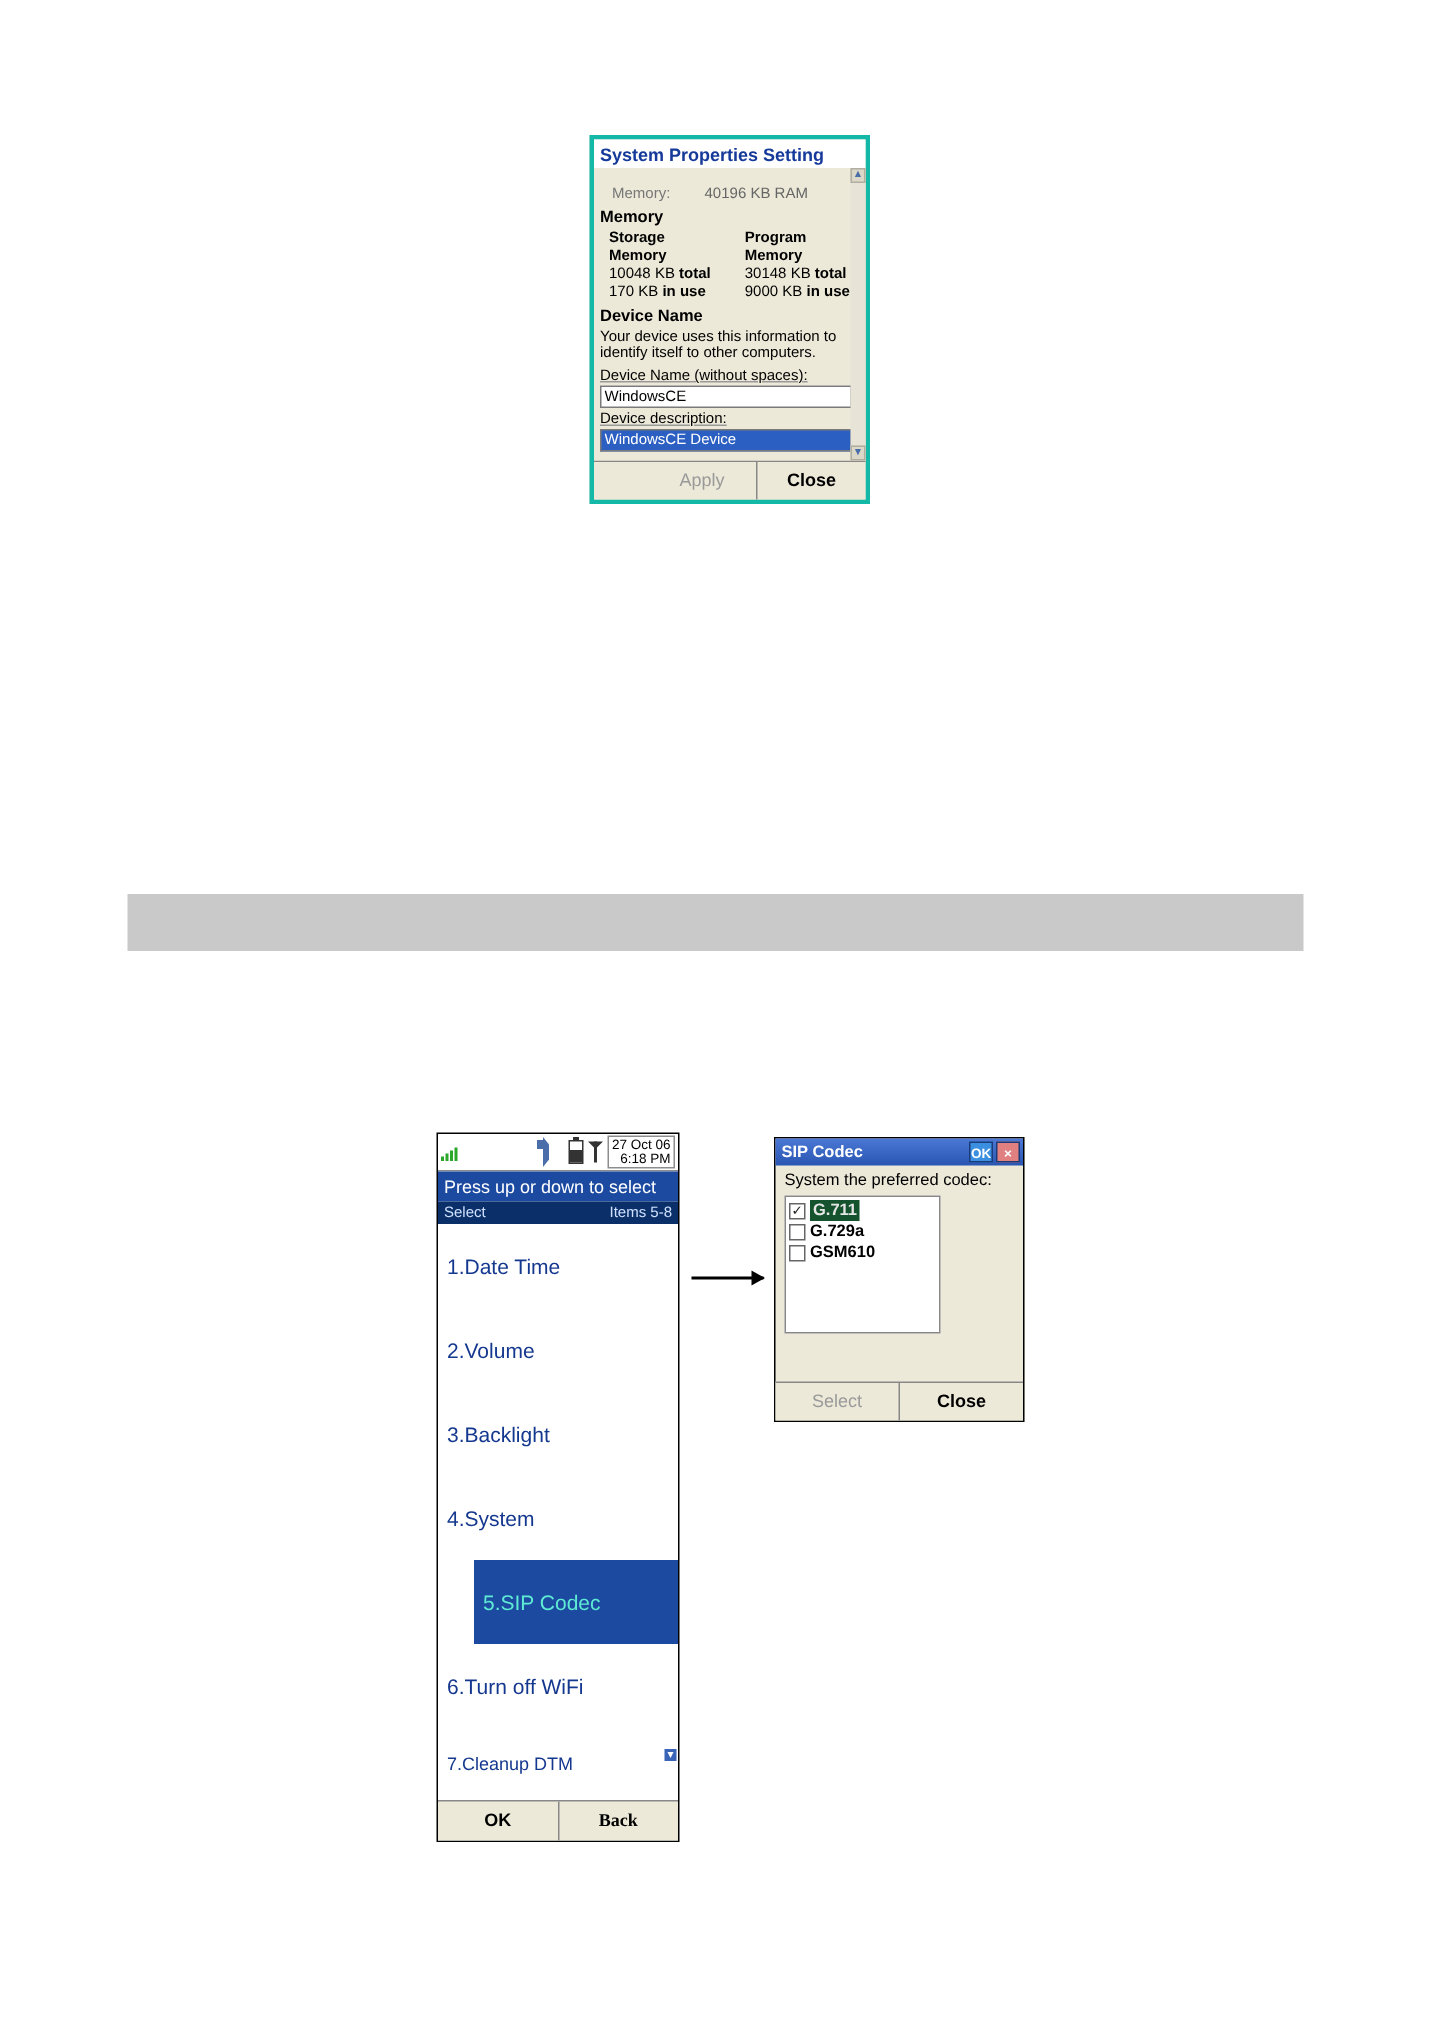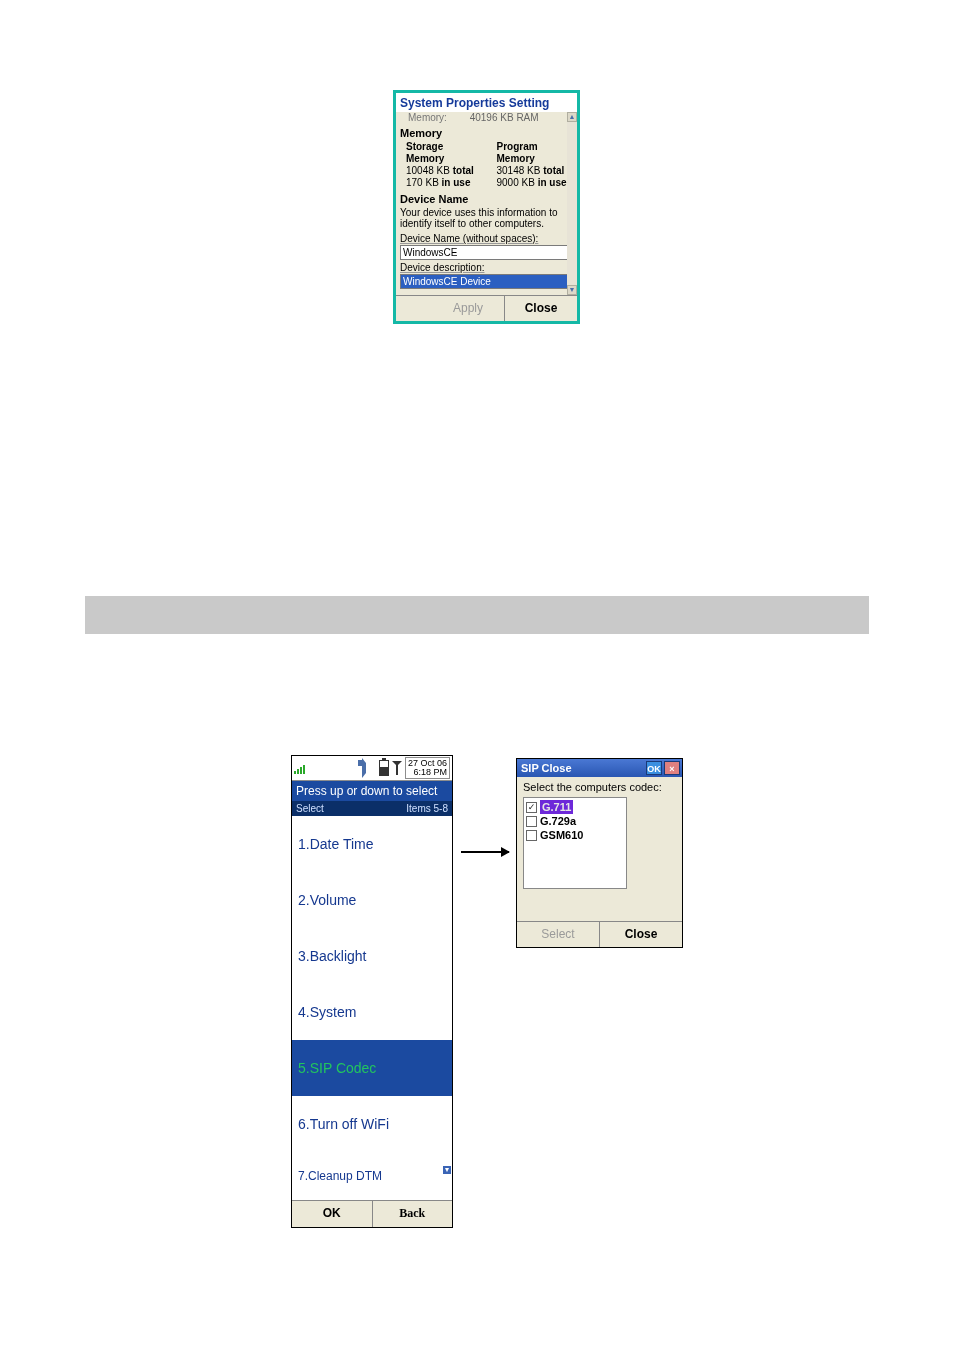--- a/index.html
+++ b/index.html
@@ -30,21 +30,21 @@
   }
   .sys-title {
     font-weight: bold;
     font-size: 12px;
     color: #153a9a;
     padding: 3px 4px 2px 4px;
     background: #fff;
   }
   .sys-body {
     position: relative;
-    padding: 0 4px 2px 4px;
+    padding: 12px 4px 2px 4px;
     background: #ece9d8;
   }
   .scroll-col {
     position: absolute;
     right: 0;
     top: 0;
     bottom: 0;
     width: 10px;
     background: #e7e3d6;
     display: flex;
@@ -235,21 +235,22 @@
     background: #fff;
   }
   .phone-menu-item {
     font-size: 14px;
     color: #15388f;
     padding: 18px 6px;
     line-height: 20px;
   }
   .phone-menu-item.sel {
     background: #1b4aa0;
-    color: #22c55e;
+    color: #5eead4;
+    margin-left: 24px;
   }
   .phone-menu-item.cut {
     height: 12px;
     overflow: hidden;
     font-size: 12px;
     line-height: 12px;
     color: #15388f;
     position: relative;
   }
   .phone-menu-scroll {
@@ -361,21 +362,21 @@
     box-sizing: border-box;
     font-size: 9px;
     line-height: 9px;
     text-align: center;
     color: #222;
   }
   .codec-item.sel {
     padding-right: 2px;
   }
   .codec-item.sel .lbl {
-    background: #6d28d9;
+    background: #14532d;
     color: #e6e6e6;
     padding: 0 2px;
   }
   .codec-item .lbl { font-weight: bold; }
   .codec-btn-bar {
     display: flex;
     border-top: 1px solid #888;
     background: #ece9d8;
     margin-top: 30px;
   }
@@ -498,29 +499,29 @@
     <div class="phone-btn-bar">
       <div class="phone-btn">OK</div>
       <div class="phone-btn">Back</div>
     </div>
   </div>
 
   <div class="arrow"></div>
 
   <div class="codec-panel">
     <div class="codec-titlebar">
-      <span class="t">SIP Close</span>
+      <span class="t">SIP Codec</span>
       <div class="tb-btns">
         <div class="tb-btn tb-ok">OK</div>
         <div class="tb-btn tb-x">×</div>
       </div>
     </div>
 
     <div class="codec-body">
-      <div>Select the computers codec:</div>
+      <div>System the preferred codec:</div>
       <div class="codec-list">
         <div class="codec-item sel">
           <span class="cb">✓</span>
           <span class="lbl">G.711</span>
         </div>
         <div class="codec-item">
           <span class="cb"></span>
           <span class="lbl">G.729a</span>
         </div>
         <div class="codec-item">

